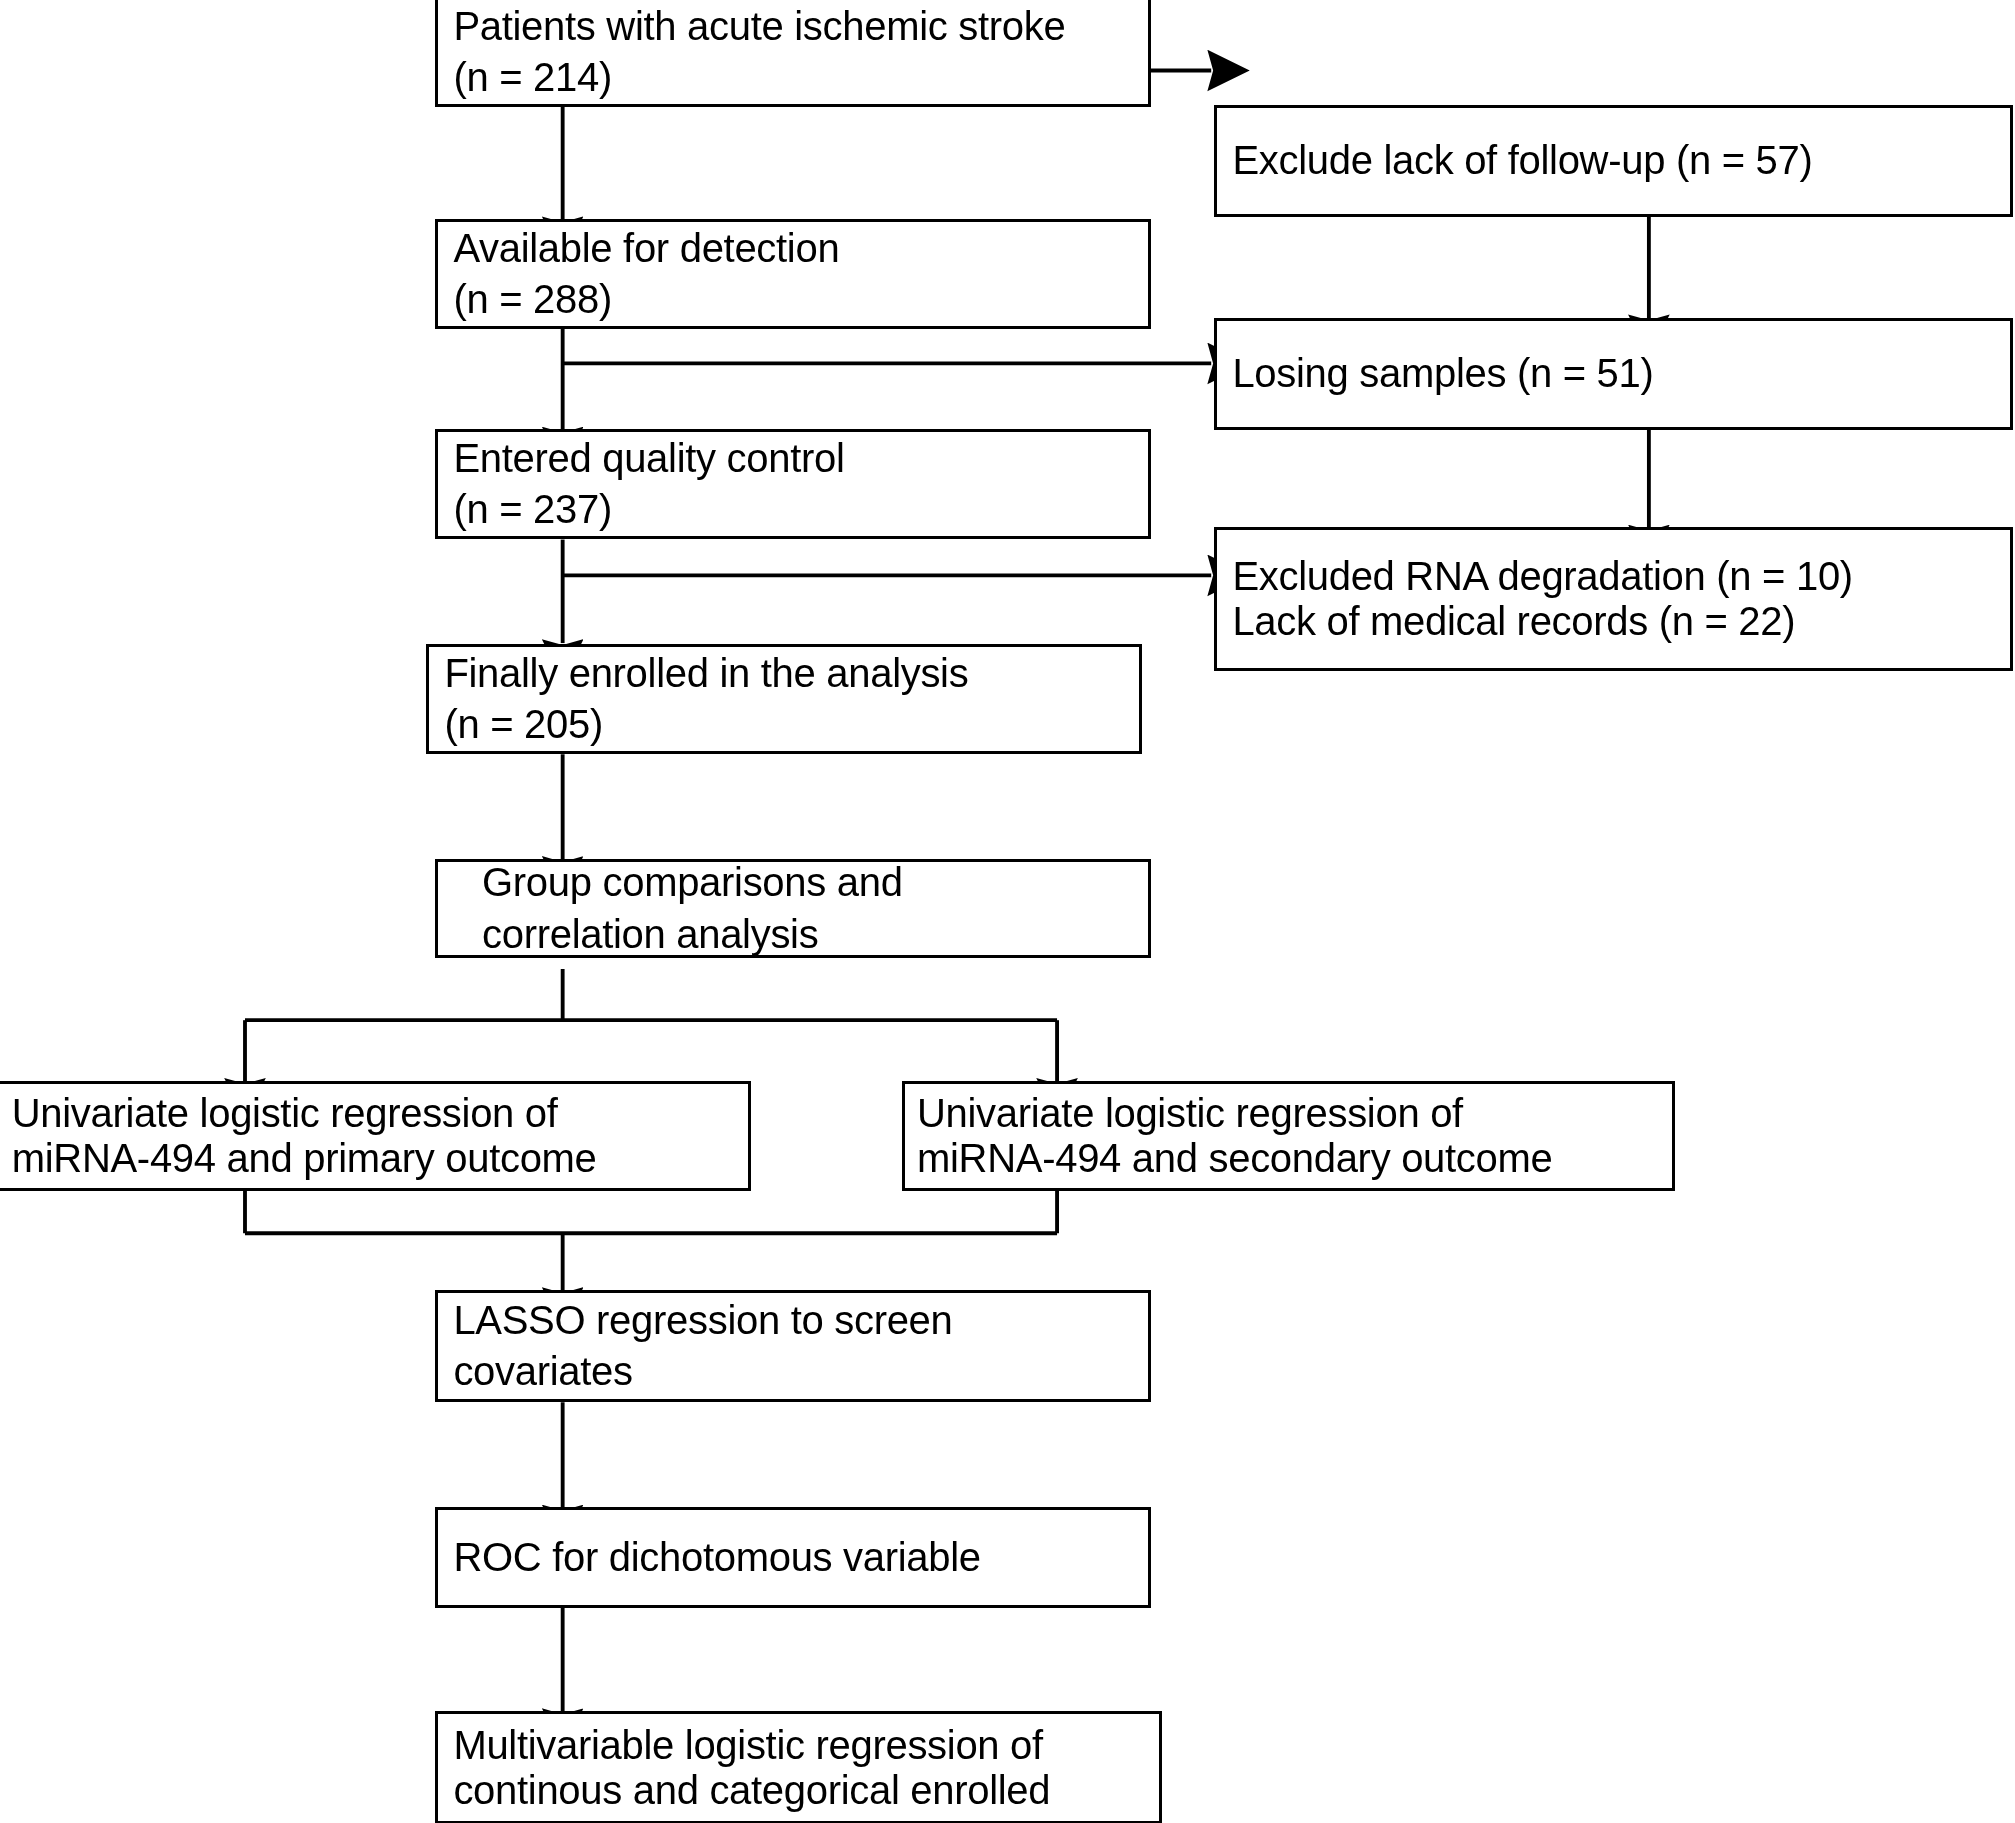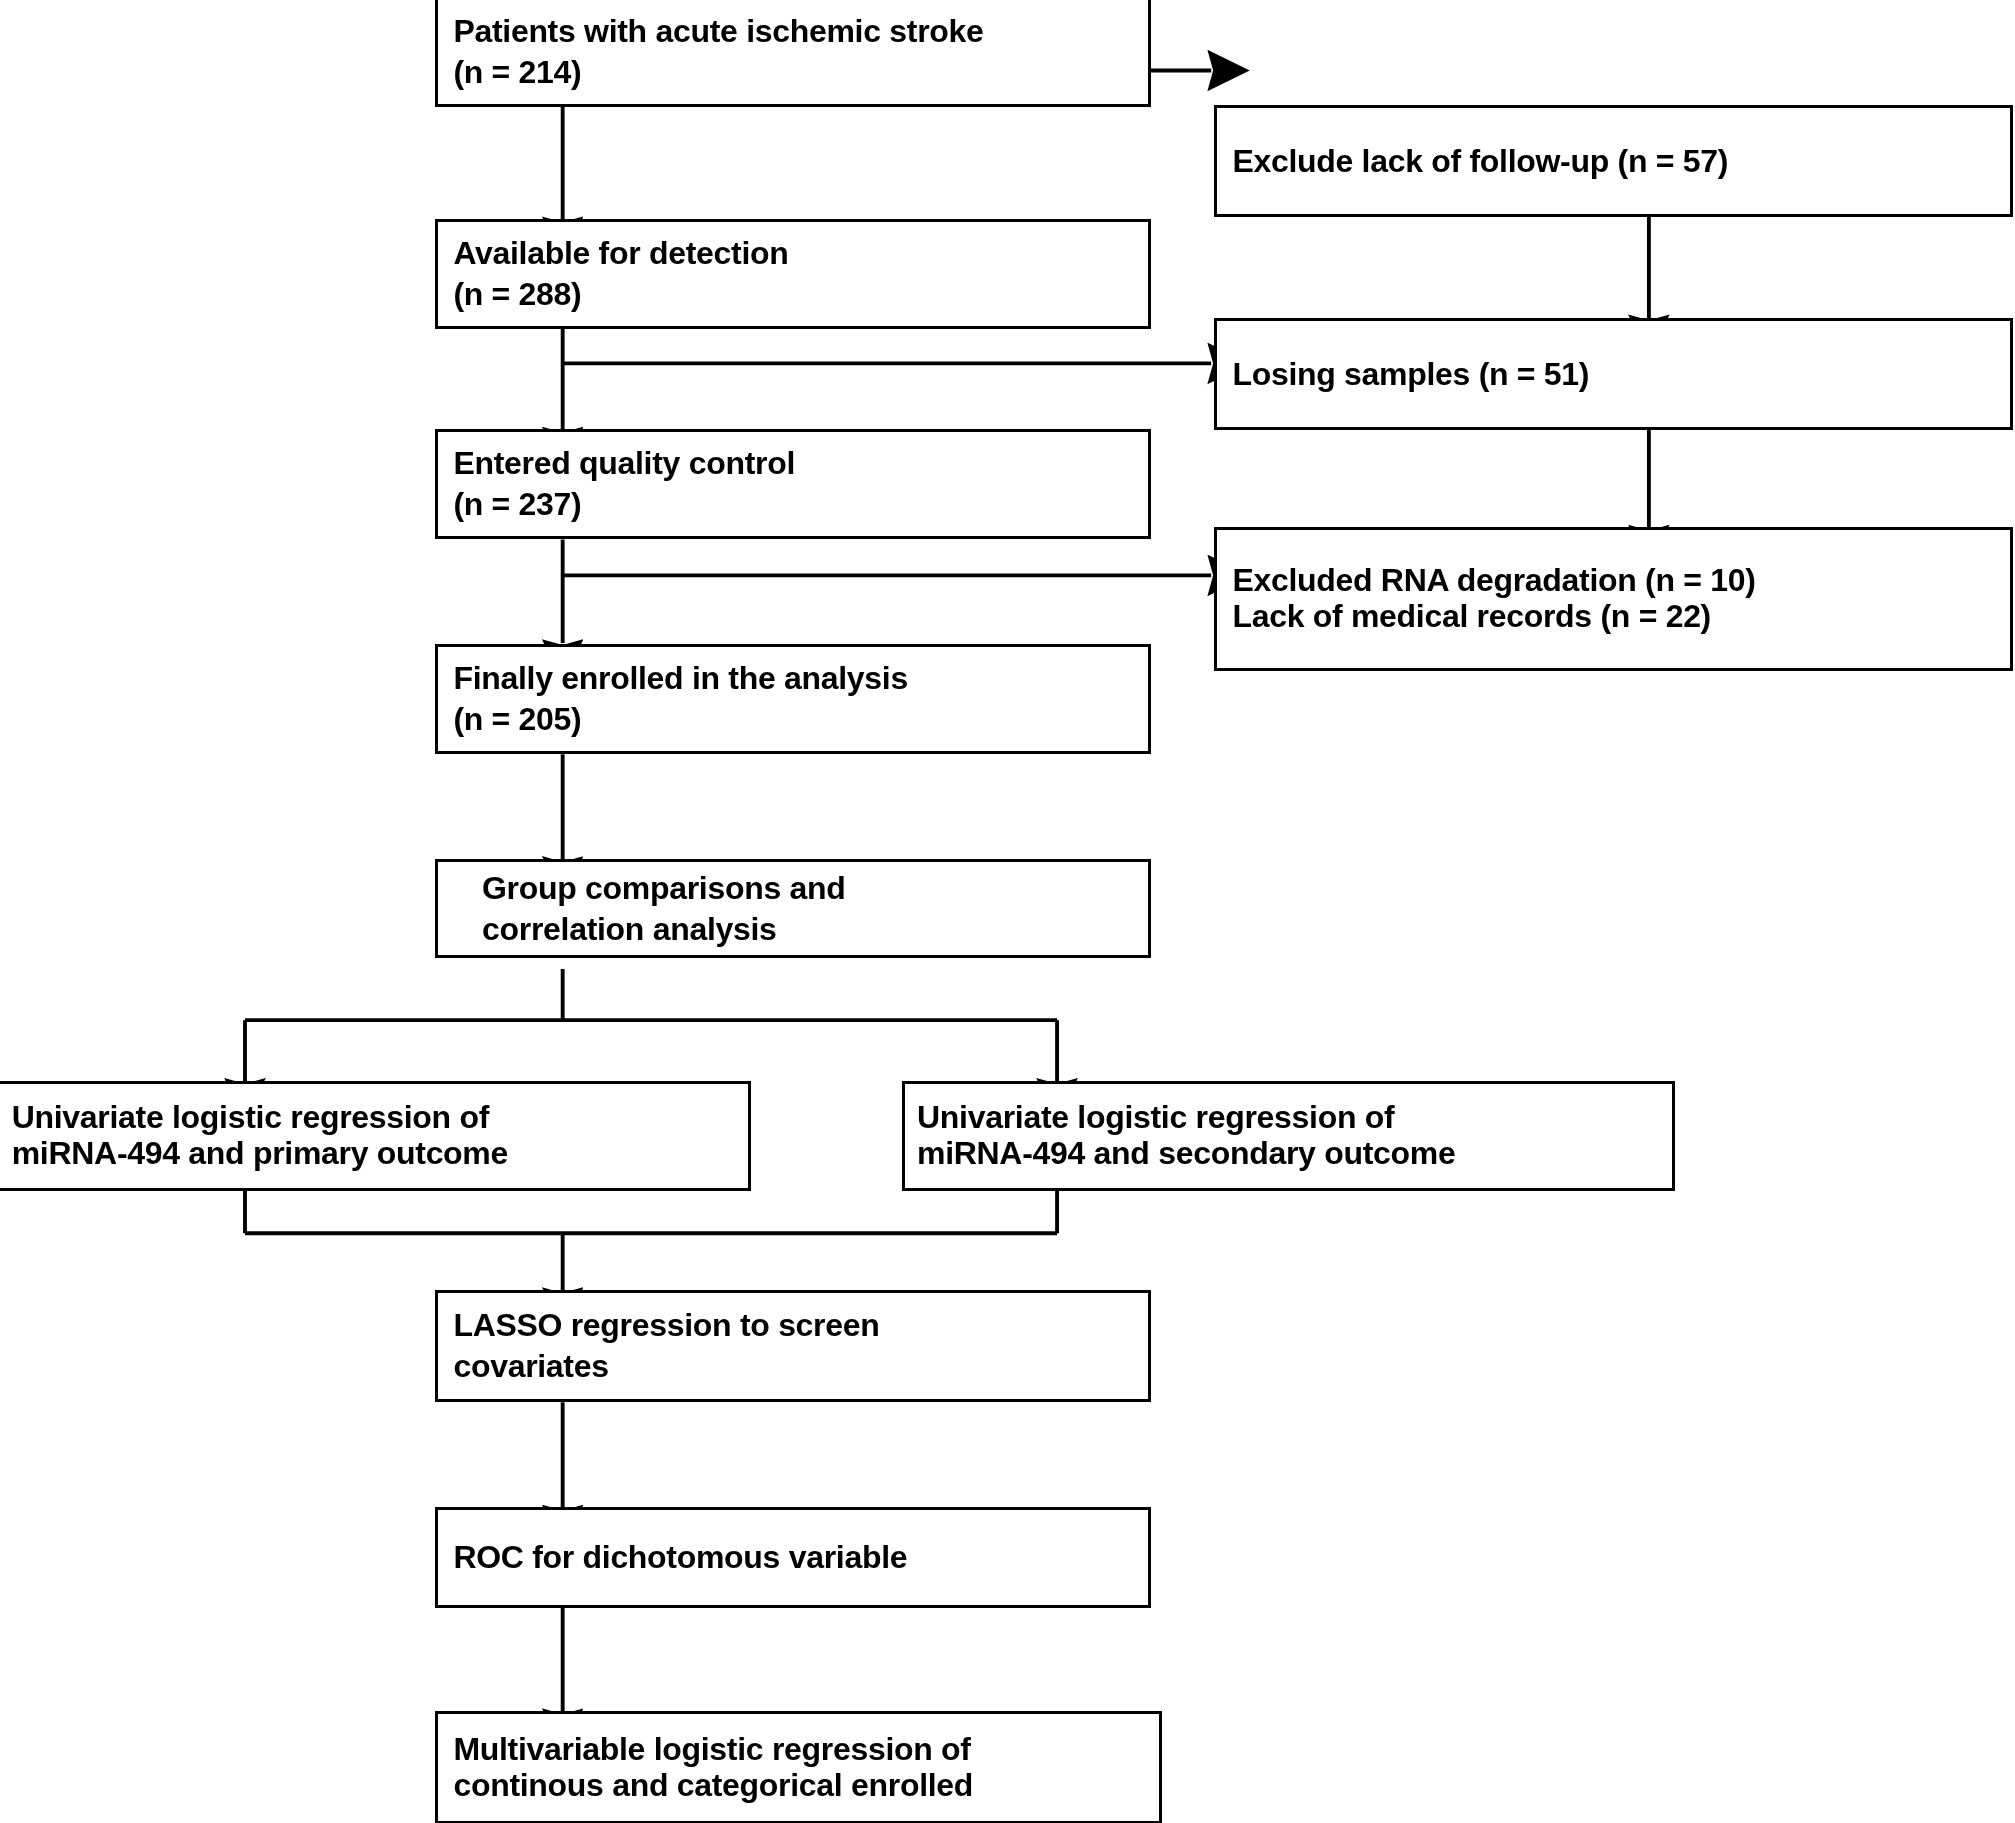--- a/index.html
+++ b/index.html
@@ -17,22 +17,22 @@
     box-sizing:border-box;
     border:3.3px solid #000000;
     background:#ffffff;
     display:flex;
     flex-direction:column;
     justify-content:center;
     padding-left:15.4px;
     padding-right:10px;
   }
   .node .ln{
-    font-weight:bold;
-    font-size:32px;
+    font-weight:normal;
+    font-size:40px;
     line-height:1.28;
     color:#000000;
     white-space:pre;
     letter-spacing:-0.3px;
   }
   .node.tight .ln{line-height:1.12;}
   svg.wires{
     position:absolute;
     left:0;top:0;
     width:2015px;height:1824px;
@@ -91,21 +91,21 @@
   <div class="node" style="left:435px;top:219px;width:716px;height:110px;">
     <div class="ln">Available for detection</div>
     <div class="ln">(n = 288)</div>
   </div>
 
   <div class="node" style="left:435px;top:429px;width:716px;height:110px;">
     <div class="ln">Entered quality control</div>
     <div class="ln">(n = 237)</div>
   </div>
 
-  <div class="node" style="left:435px;top:644px;width:716px;height:110px;">
+  <div class="node" style="left:426px;top:644px;width:716px;height:110px;">
     <div class="ln">Finally enrolled in the analysis</div>
     <div class="ln">(n = 205)</div>
   </div>
 
   <div class="node" style="left:435px;top:859px;width:716px;height:99px;padding-left:44px;">
     <div class="ln">Group comparisons and</div>
     <div class="ln">correlation analysis</div>
   </div>
 
   <div class="node tight" style="left:-3.3px;top:1081px;width:754px;height:110px;padding-left:12px;">

